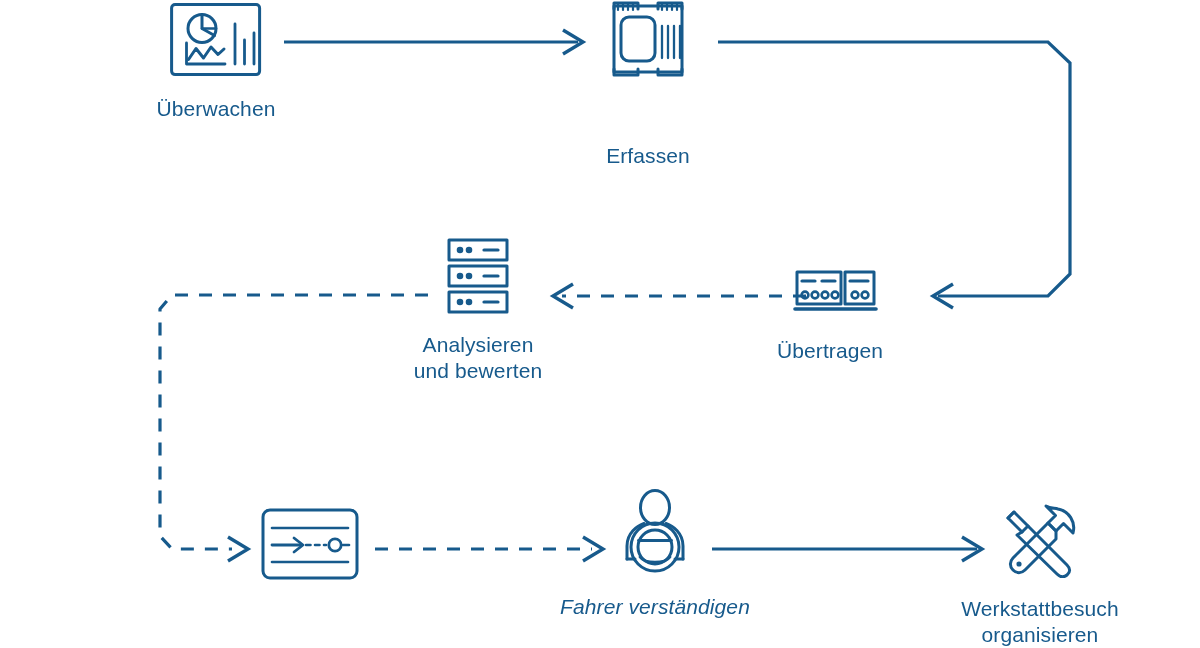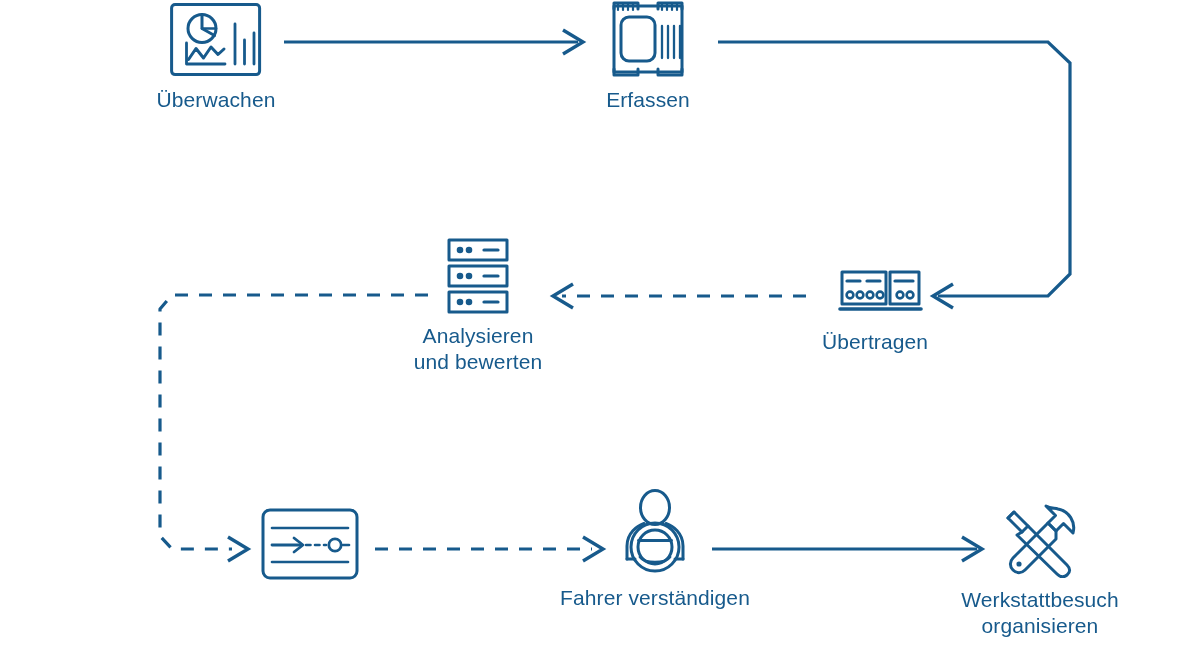--- a/index.html
+++ b/index.html
@@ -28,21 +28,21 @@
     position: absolute;
     display: flex;
     flex-direction: column;
     align-items: center;
   }
   .node-icon {
     display: block;
     line-height: 0;
   }
   .node-label {
-    margin-top: 9px;
+    margin-top: 18px;
     color: #175A8C;
     font-size: 21px;
     line-height: 26px;
     text-align: center;
     white-space: pre-line;
     letter-spacing: 0.1px;
   }
 </style>
 </head>
 <body>
@@ -97,21 +97,21 @@
           <path d="M 19.5 57.5 L 27 46.5 L 34.5 56 L 42 45 L 49 52.5 L 55 47"></path>
           <path d="M 66 22 L 66 62" stroke-width="2.8"></path>
           <path d="M 75.5 38 L 75.5 62" stroke-width="2.8"></path>
           <path d="M 85 31 L 85 62" stroke-width="2.8"></path>
         </g>
       </svg>
     </span>
     <span class="node-label">Überwachen</span>
   </div>
 
-  <div class="node" style="left:568px; top:0px; width:160px;">
+  <div class="node" style="left:568px; top:0px; width:160px;gap:47px;">
     <span class="node-icon">
       <svg width="80" height="78" viewBox="0 0 80 78">
         <g fill="none" stroke="#175A8C" stroke-width="3" stroke-linecap="round" stroke-linejoin="round">
           <path d="M 6 6 L 6 72 L 74 72 L 74 6 Z"></path>
           <path d="M 6 9 L 6 3 L 30 3 L 30 9"></path>
           <path d="M 50 9 L 50 3 L 74 3 L 74 9"></path>
           <path d="M 6 69 L 6 75 L 30 75 L 30 69"></path>
           <path d="M 50 69 L 50 75 L 74 75 L 74 69"></path>
           <g stroke-width="2.2">
             <path d="M 10 3 L 10 10"></path>
@@ -129,21 +129,21 @@
               <path d="M 60 26 L 60 58"></path>
             <path d="M 66 26 L 66 58"></path>
               <path d="M 72 26 L 72 58"></path>
           </g>
         </g>
       </svg>
     </span>
     <span class="node-label">Erfassen</span>
   </div>
 
-  <div class="node" style="left:790px; top:268px; width:170px;">
+  <div class="node" style="left:745px; top:268px; width:170px;">
     <span class="node-icon">
       <svg width="104" height="52" viewBox="0 0 104 52">
         <g fill="none" stroke="#175A8C" stroke-width="3" stroke-linecap="round" stroke-linejoin="round">
           <rect x="19" y="4" width="44" height="32"></rect>
           <rect x="67" y="4" width="29" height="32"></rect>
           <path d="M 24 13 L 37 13" stroke-width="3.2"></path>
           <path d="M 44 13 L 57 13" stroke-width="3.2"></path>
           <path d="M 72 13 L 90 13" stroke-width="3.2"></path>
           <g stroke-width="2.6">
             <circle cx="27" cy="27" r="3.4"></circle>
@@ -195,21 +195,21 @@
           <path d="M 11 37 L 40 37" stroke-width="2.8"></path>
           <path d="M 33 30 L 42 37 L 33 44" stroke-width="2.8"></path>
           <path d="M 45 37 L 65 37" stroke-width="2.6" stroke-dasharray="4.5 4.5"></path>
           <circle cx="74" cy="37" r="6.2" stroke-width="2.8"></circle>
           <path d="M 82 37 L 88 37" stroke-width="2.6"></path>
         </g>
       </svg>
     </span>
   </div>
 
-  <div class="node" style="left:540px; top:488px; width:230px;">
+  <div class="node" style="left:540px; top:488px; width:230px;font-style:italic;">
     <span class="node-icon">
       <svg width="72" height="88" viewBox="0 0 72 88">
         <g fill="none" stroke="#175A8C" stroke-width="3" stroke-linecap="round" stroke-linejoin="round">
           <ellipse cx="36" cy="19.5" rx="14.5" ry="17"></ellipse>
           <path d="M 8 71 L 8 58 C 8 45 18 38 25 35.5"></path>
           <path d="M 64 71 L 64 58 C 64 45 54 38 47 35.5"></path>
           <path d="M 8 71 L 16 71"></path>
           <path d="M 56 71 L 64 71"></path>
           <circle cx="36" cy="59" r="24"></circle>
           <circle cx="36" cy="59" r="17"></circle>

